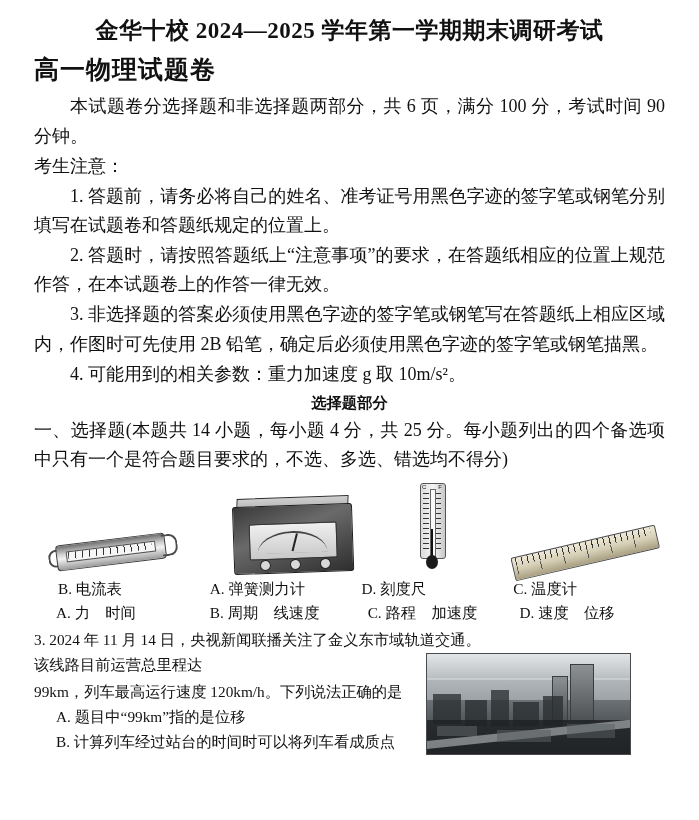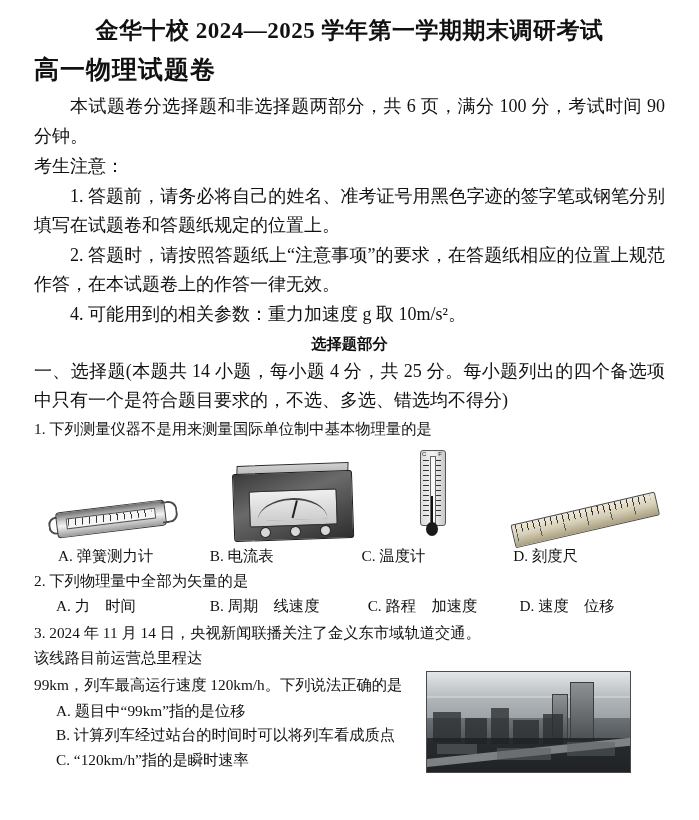--- a/index.html
+++ b/index.html
@@ -324,29 +324,26 @@
 
 <div class="page">
 
   <div class="title-main">金华十校 2024—2025 学年第一学期期末调研考试</div>
   <div class="title-sub">高一物理试题卷</div>
 
   <p class="para indent2">本试题卷分选择题和非选择题两部分，共 6 页，满分 100 分，考试时间 90 分钟。</p>
   <p class="para">考生注意：</p>
   <p class="para indent2">1. 答题前，请务必将自己的姓名、准考证号用黑色字迹的签字笔或钢笔分别填写在试题卷和答题纸规定的位置上。</p>
   <p class="para indent2">2. 答题时，请按照答题纸上“注意事项”的要求，在答题纸相应的位置上规范作答，在本试题卷上的作答一律无效。</p>
+  <p class="para indent2">3. 非选择题的答案必须使用黑色字迹的签字笔或钢笔写在答题纸上相应区域内，作图时可先使用 2B 铅笔，确定后必须使用黑色字迹的签字笔或钢笔描黑。</p>
   <p class="para indent2">4. 可能用到的相关参数：重力加速度 g 取 10m/s²。</p>
 
   <div class="section-head">选择题部分</div>
   <p class="para">一、选择题(本题共 14 小题，每小题 4 分，共 25 分。每小题列出的四个备选项中只有一个是符合题目要求的，不选、多选、错选均不得分)</p>
 
-  <p class="q-line">
-    <span>1.</span>
-    <span>下列测量仪器不是用来测量国际单位制中基本物理量的是</span>
-  </p>
 
   <div class="img-row">
     <div class="img-cell">
       <div class="spring">
         <div class="hook-l"></div>
         <div class="body"></div>
         <div class="scale"></div>
         <div class="ticks"></div>
         <div class="hook-r"></div>
       </div>
@@ -380,48 +377,43 @@
     <div class="img-cell">
       <div class="ruler">
         <div class="stick"></div>
         <div class="marks"></div>
         <div class="nums"></div>
       </div>
     </div>
   </div>
 
   <div class="labels-row">
+    <span>B. 电流表</span>
     <span>A. 弹簧测力计</span>
-    <span>B. 电流表</span>
+    <span>D. 刻度尺</span>
     <span>C. 温度计</span>
-    <span>D. 刻度尺</span>
   </div>
 
-  <p class="q-line">
-    <span>2.</span>
-    <span>下列物理量中全部为矢量的是</span>
-  </p>
   <div class="opts opt-inline">
     <span class="ow">A. 力　时间</span>
     <span class="ow2">B. 周期　线速度</span>
     <span class="ow3">C. 路程　加速度</span>
     <span>D. 速度　位移</span>
   </div>
 
   <div class="q3wrap">
     <div class="q3text">
       <p class="q-line">
         <span>3.</span>
         <span>2024 年 11 月 14 日，央视新闻联播关注了金义东市域轨道交通。该线路目前运营总里程达</span>
       </p>
       <p class="q-line">99km，列车最高运行速度 120km/h。下列说法正确的是</p>
       <div class="opts">
         <div>A. 题目中“99km”指的是位移</div>
         <div>B. 计算列车经过站台的时间时可以将列车看成质点</div>
-        <div>C. “120km/h”指的是瞬时速率</div>
       </div>
     </div>
 
     <div class="photo">
       <div class="sky"></div>
       <div class="haze"></div>
       <div class="tower" style="right:36px; top:10px; width:22px; height:56px;"></div>
       <div class="tower" style="right:62px; top:22px; width:14px; height:44px;"></div>
       <div class="blk" style="left:6px; top:40px; width:28px; height:30px;"></div>
       <div class="blk" style="left:38px; top:46px; width:22px; height:26px;"></div>

